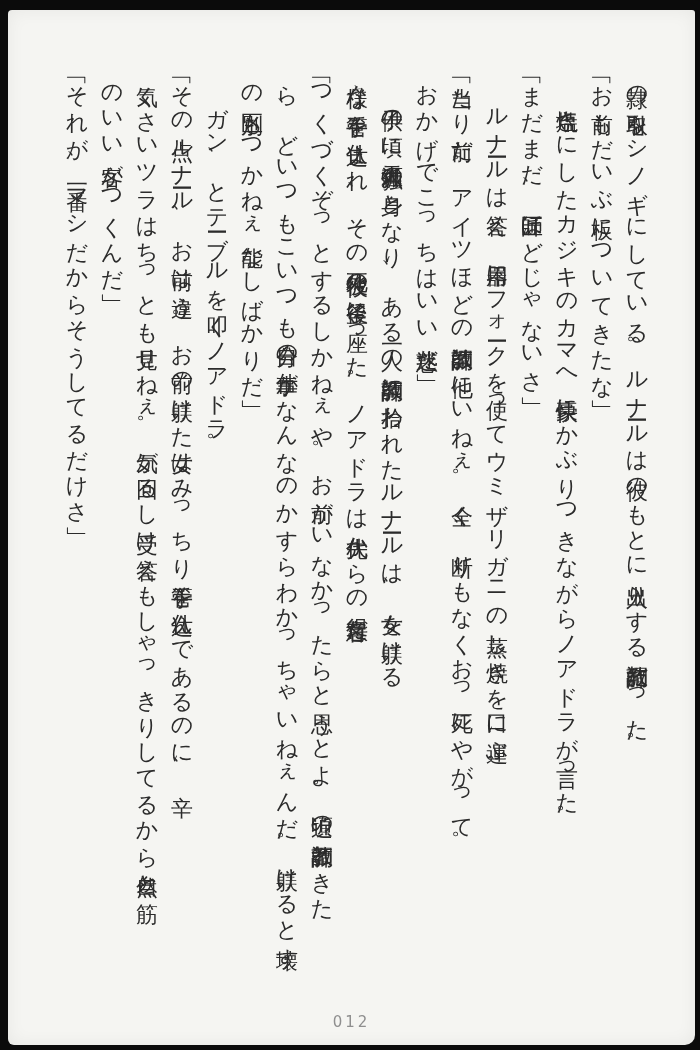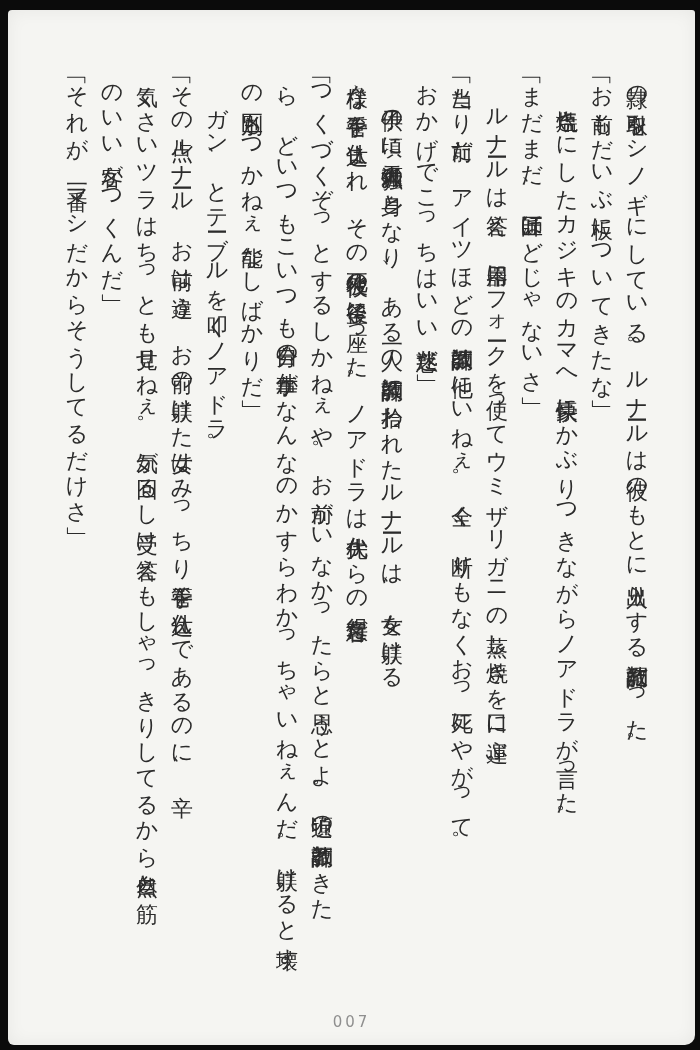--- a/index.html
+++ b/index.html
@@ -78,16 +78,16 @@
       <p>「つくづくぞっとするしかねぇや。お前がいなかったらと思うとよ。近頃の調教師ときた</p>
       <p>ら、どいつもこいつも自分の仕事がなんなのかすらわかっちゃいねぇんだ。躾けると壊す</p>
       <p>の区別もつかねぇ能なしばかりだ」</p>
       <p class="indent">ガン、とテーブルを叩くノアドラ。</p>
       <p>「その点ルナール、お前は違う。お前の躾けた女はみっちり手管を仕込んであるのに、辛</p>
       <p>気くさいツラはちっとも見せねぇ。気が回るし受け答えもしゃっきりしてるから自然と筋</p>
       <p>のいい客がつくんだ」</p>
       <p>「それが、一番マシだからそうしてるだけさ」</p>
     </div>
 
-    <div class="page-number">007</div>
+    <div class="page-number">012</div>
 
   </div>
 </div>
 
 </body></html>

